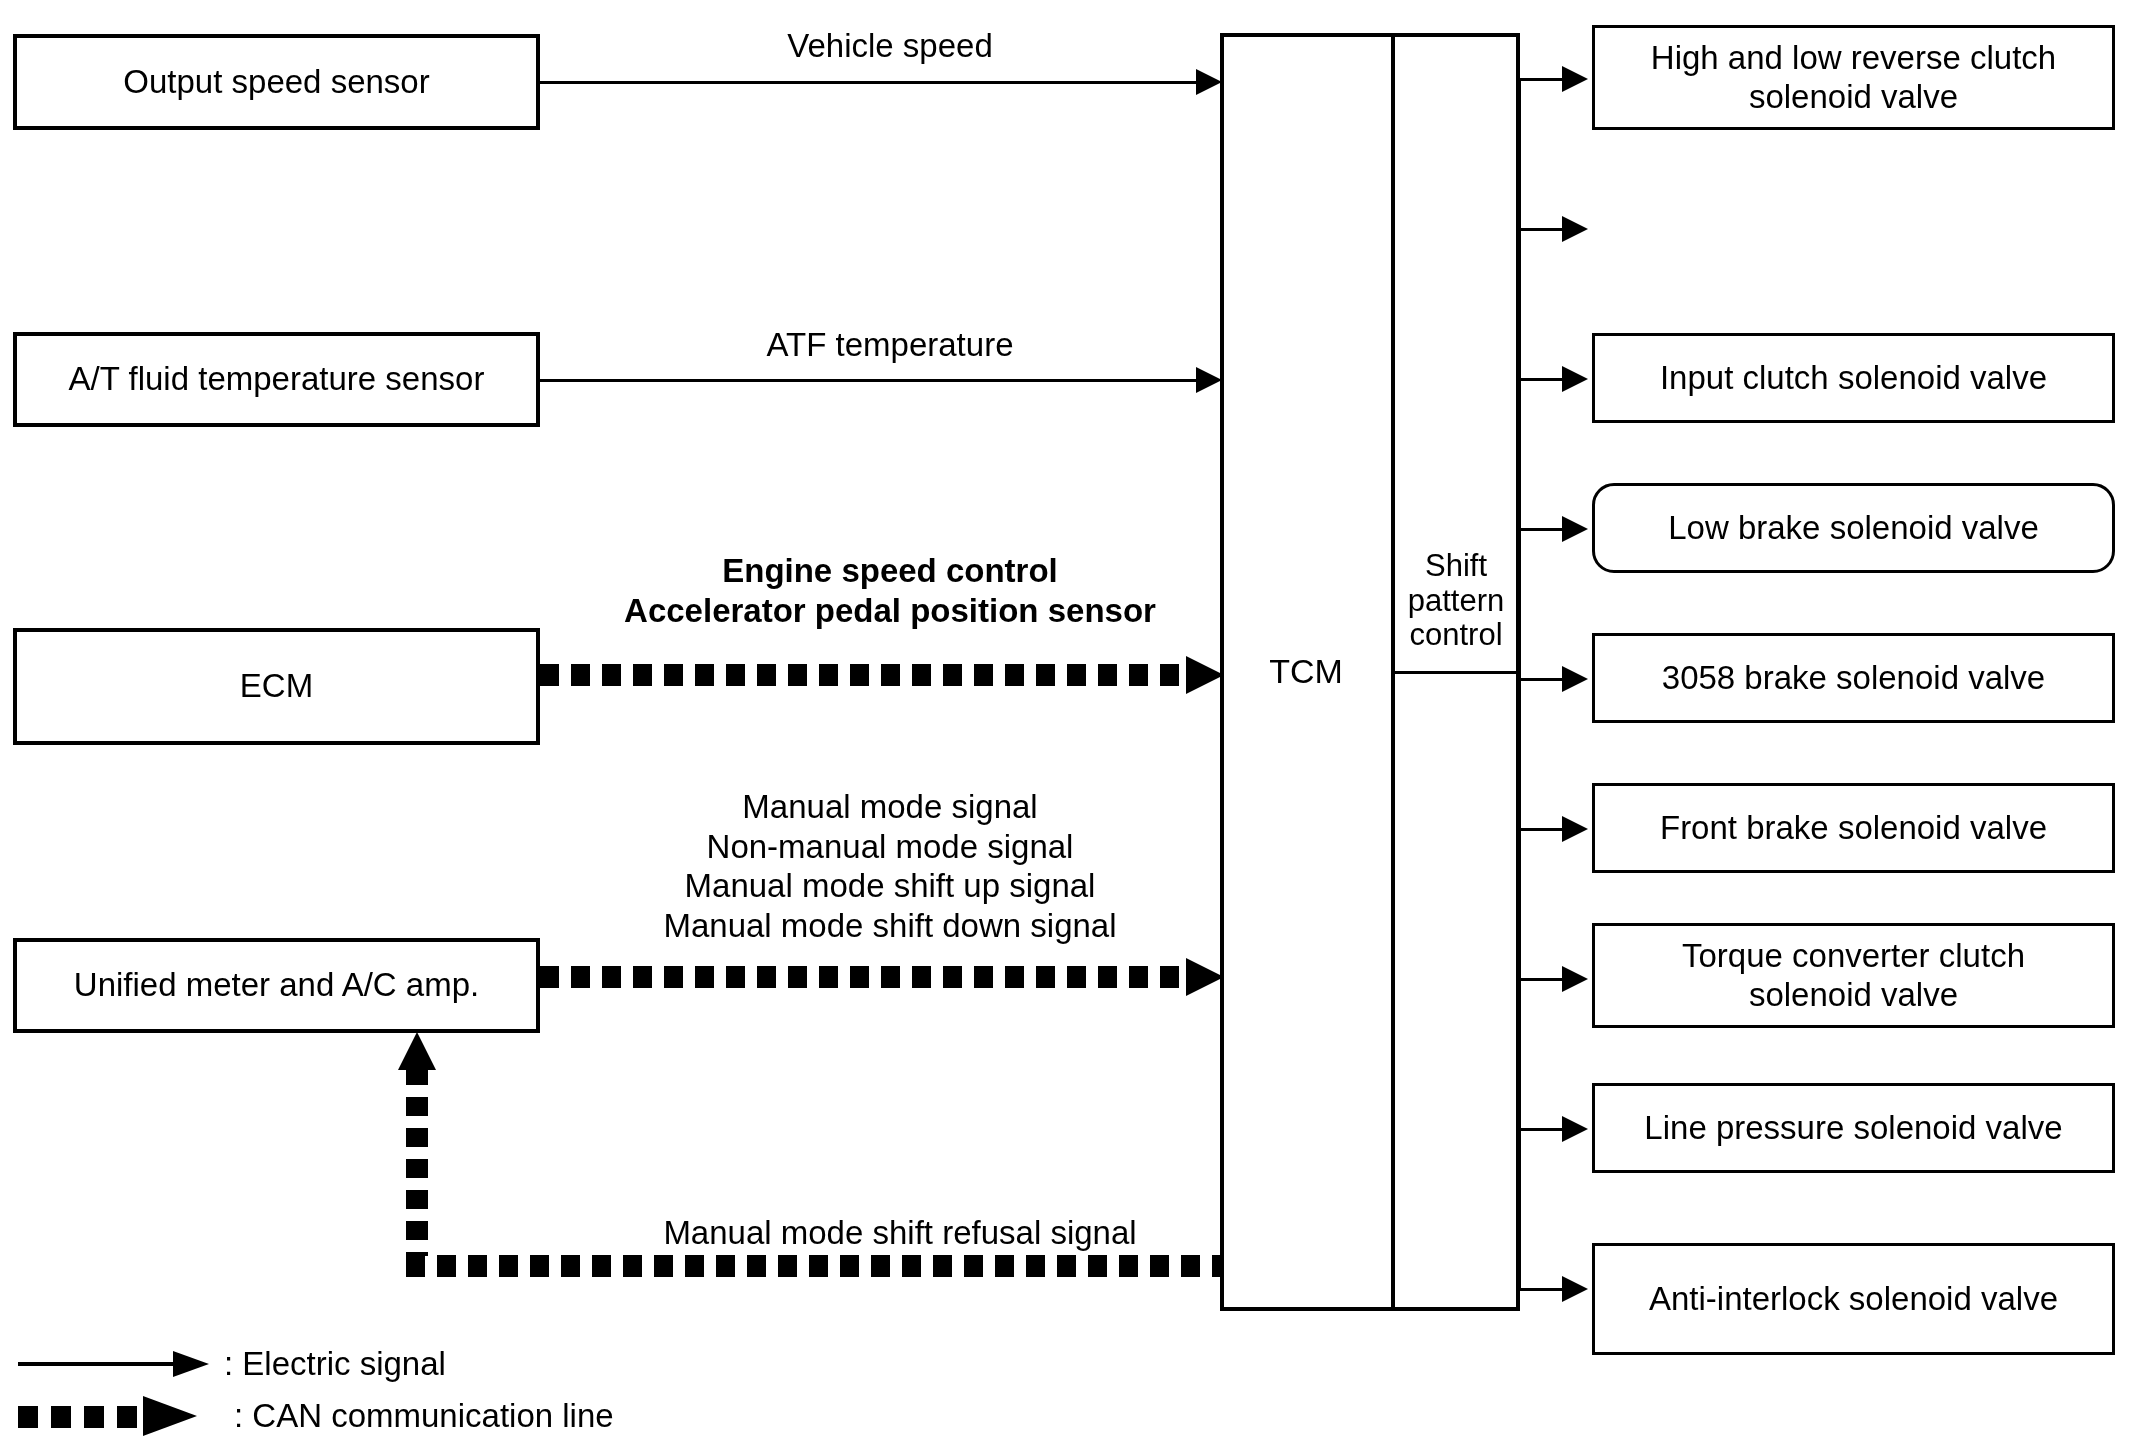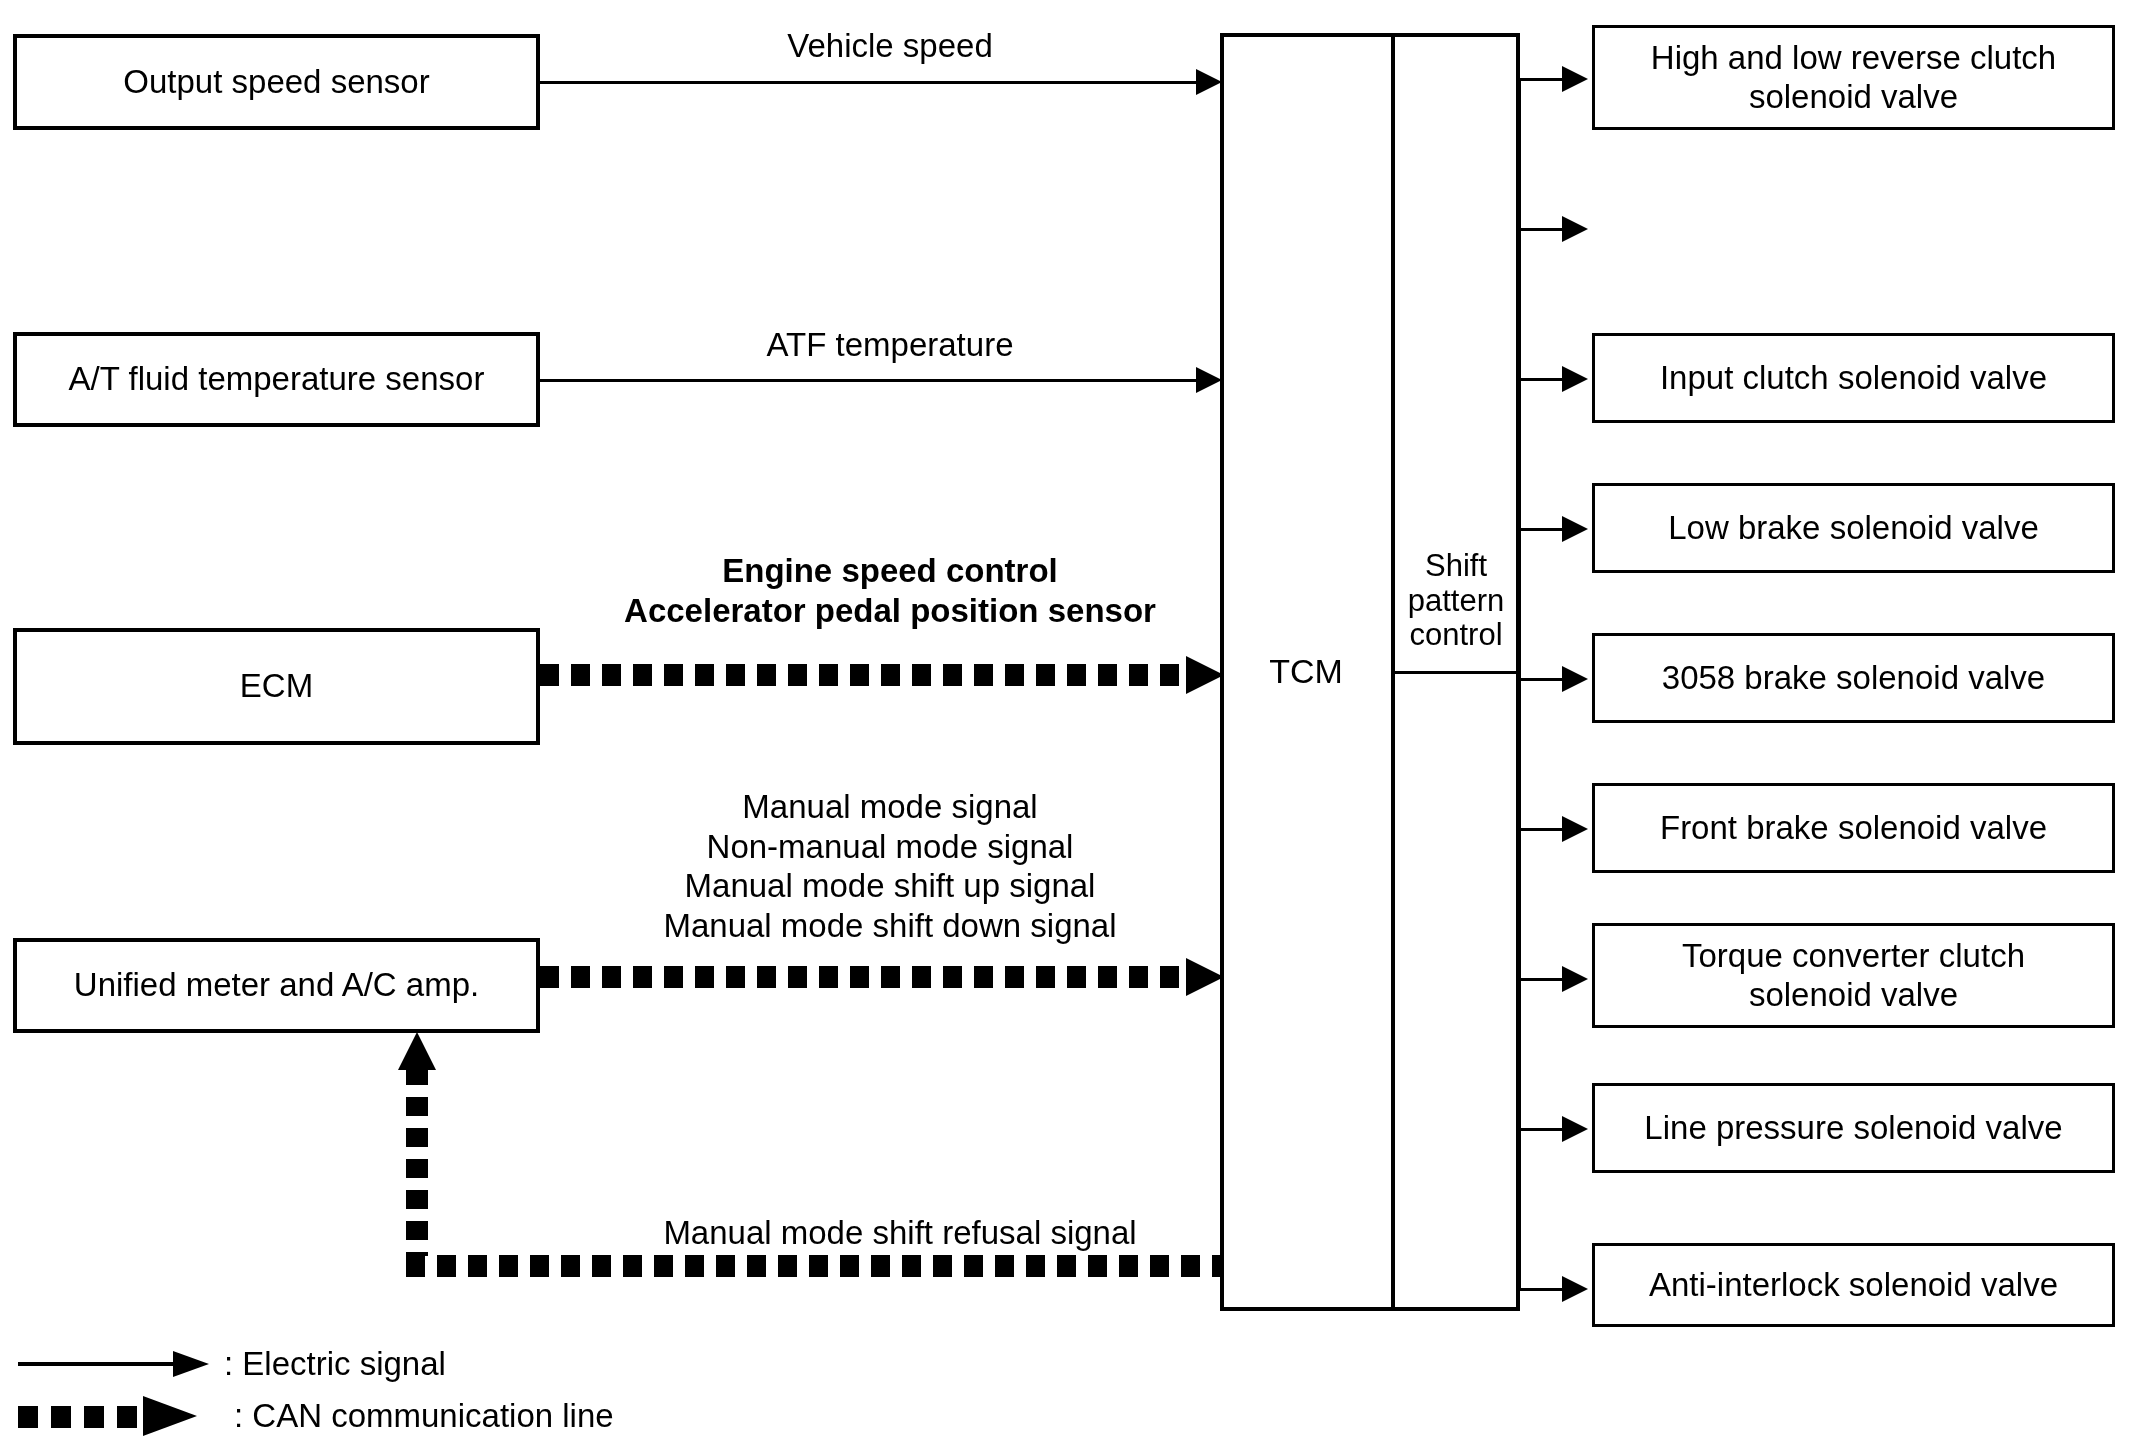--- a/index.html
+++ b/index.html
@@ -263,32 +263,32 @@
 
   <div class="eline" style="left:1518px; top:1288px; width:52px;"></div>
   <div class="ahead" style="left:1562px; top:1276px;"></div>
 
   <div class="box thin" style="left:1592px; top:25px; width:523px; height:105px;">High and low reverse clutch
 solenoid valve</div>
 
 
   <div class="box thin" style="left:1592px; top:333px; width:523px; height:90px;">Input clutch solenoid valve</div>
 
-  <div class="box thin" style="left:1592px; top:483px; width:523px; height:90px;">Low brake solenoid valve</div>
+  <div class="box thin" style="left:1592px; top:483px; width:523px; height:90px;border-radius:22px;">Low brake solenoid valve</div>
 
   <div class="box thin" style="left:1592px; top:633px; width:523px; height:90px;">3058 brake solenoid valve</div>
 
   <div class="box thin" style="left:1592px; top:783px; width:523px; height:90px;">Front brake solenoid valve</div>
 
   <div class="box thin" style="left:1592px; top:923px; width:523px; height:105px;">Torque converter clutch
 solenoid valve</div>
 
   <div class="box thin" style="left:1592px; top:1083px; width:523px; height:90px;">Line pressure solenoid valve</div>
 
-  <div class="box thin" style="left:1592px; top:1243px; width:523px; height:84px;">Anti-interlock solenoid valve</div>
+  <div class="box thin" style="left:1592px; top:1243px; width:523px; height:112px;">Anti-interlock solenoid valve</div>
 
   <div class="legend-row" style="left:18px; top:1345px;">
     <span class="legend-solid">
       <span class="bar"></span>
         <span class="tip"></span>
     </span>
     <span class="legend-text">: Electric signal</span>
   </div>
 
   <div class="legend-row" style="left:18px; top:1396px;">

